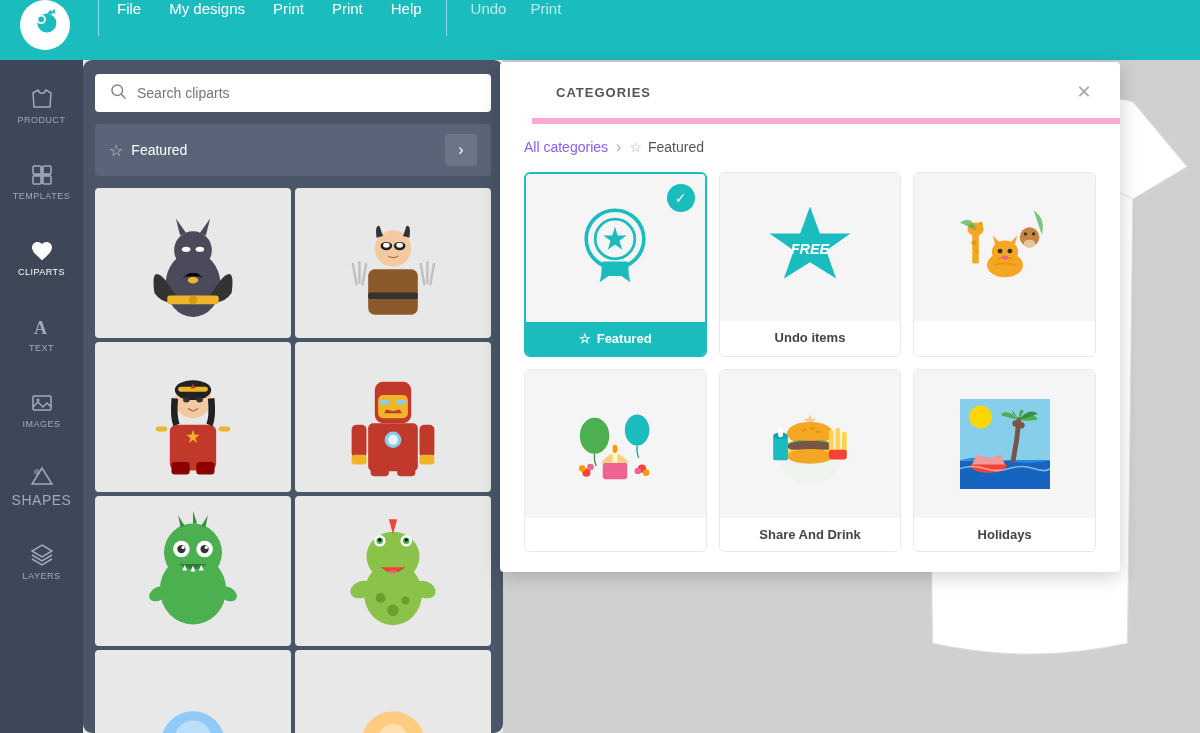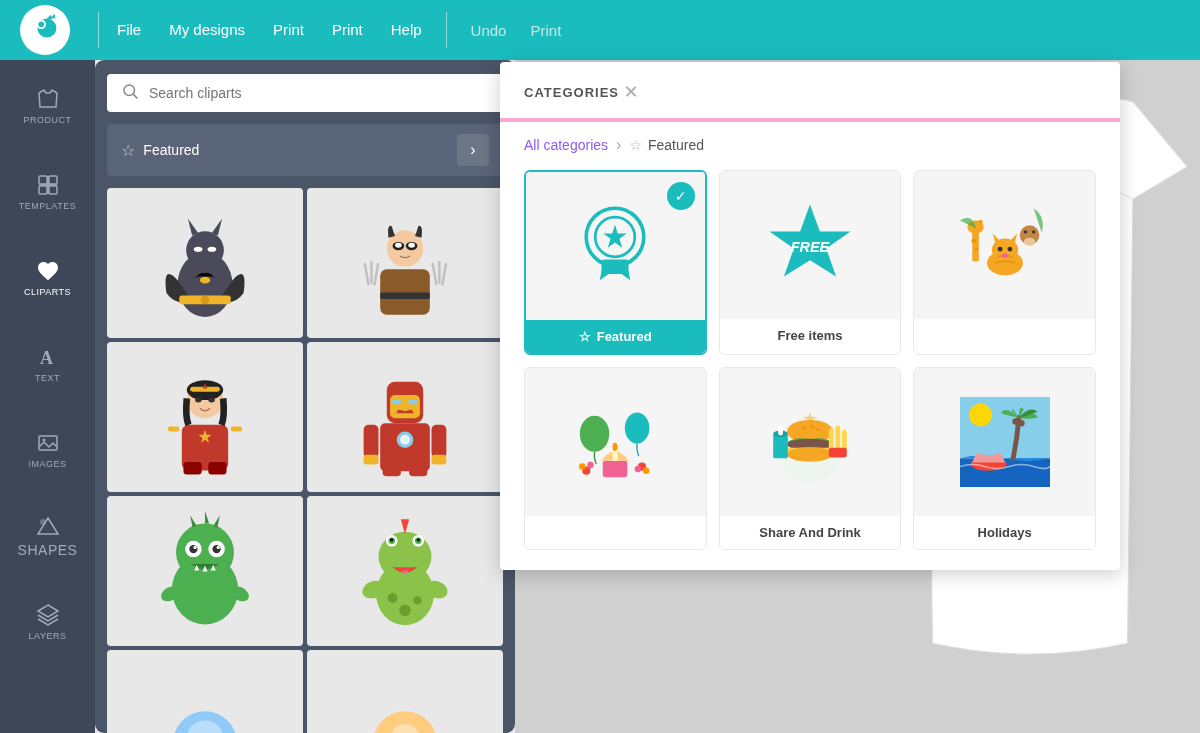--- a/index.html
+++ b/index.html
@@ -1,20 +1,20 @@
 <!DOCTYPE html>
 <html><head>
   <meta charset="utf-8">
   <style>
     * { box-sizing: border-box; margin: 0; padding: 0; }
     body { font-family: 'Segoe UI', Arial, sans-serif; background: #e8e8e8; overflow: hidden; width: 1200px; height: 733px; }
 
     
     .topnav {
-      display: flex; align-items: center;
+      display: flex; 
       background: #1bbcbe; height: 60px;
       padding: 0 20px; gap: 0;
     }
     .topnav-logo {
       width: 50px; height: 50px; margin-right: 10px;
       background: white; border-radius: 50%;
       display: flex; align-items: center; justify-content: center;
     }
     .topnav-logo svg { width: 38px; height: 38px; }
     .topnav-divider {
@@ -38,23 +38,23 @@
       font-size: 15px; color: rgba(255,255,255,0.7); cursor: pointer;
     }
 
     
     .main-layout {
       display: flex; height: 673px;
     }
 
     
     .sidebar {
-      width: 95px; background: #3d4757;
+      width: 83px; background: #3d4757;
       display: flex; flex-direction: column; align-items: center;
-      padding-top: 10px; gap: 14px;
+      padding-top: 10px; gap: 4px;
     }
     .sidebar-item {
       display: flex; flex-direction: column; align-items: center;
       justify-content: center; width: 80px; height: 72px;
       cursor: pointer; color: #a0aab8;
       font-size: 10px; font-weight: 500; text-transform: uppercase;
       letter-spacing: 0.5px; gap: 4px;
     }
     .sidebar-item.active { color: white; }
     .sidebar-item svg { width: 24px; height: 24px; }
@@ -116,22 +116,22 @@
     }
 
     
     .categories-modal {
       position: absolute; left: 500px; top: 62px;
       width: 620px; background: white;
       border-radius: 4px; box-shadow: 0 4px 20px rgba(0,0,0,0.2);
       z-index: 100; padding: 0 0 20px 0;
     }
     .modal-header {
-      display: flex; align-items: center; justify-content: flex-start;
-      padding: 18px 24px 14px 24px; border-bottom: 4px solid #f9a8d4;
+      display: flex; align-items: center; justify-content: space-between;
+      padding: 18px 24px 14px 24px; border-bottom: 6px solid #f9a8d4; margin-left: 32px;
     }
     .modal-title {
       font-size: 13px; font-weight: 700; color: #555;
       letter-spacing: 1px; text-transform: uppercase;
     }
     .modal-close {
       width: 24px; height: 24px; cursor: pointer;
       color: #aaa; display: flex; align-items: center; justify-content: center;
       font-size: 18px;
     }
@@ -554,21 +554,21 @@
     </div>
 
     <div class="category-card">
       <div class="category-img">
 
         <svg viewBox="0 0 100 100" xmlns="http://www.w3.org/2000/svg" width="100" height="100">
           <polygon points="50,5 61,35 95,35 68,54 79,85 50,67 21,85 32,54 5,35 39,35" fill="#1bbcbe"></polygon>
           <text x="50" y="58" text-anchor="middle" fill="white" font-size="16" font-weight="900" font-style="italic" font-family="Arial">FREE</text>
         </svg>
       </div>
-      <div class="category-label-plain">Free items</div>
+      <div class="category-label-plain">Undo items</div>
     </div>
 
     <div class="category-card">
       <div class="category-img">
 
         <svg viewBox="0 0 110 100" xmlns="http://www.w3.org/2000/svg" width="110" height="100">
 
           <rect x="15" y="30" width="8" height="40" fill="#f5a623"></rect>
           <ellipse cx="19" cy="28" rx="10" ry="8" fill="#f5a623"></ellipse>
           <circle cx="25" cy="22" r="3" fill="#f5a623"></circle>

